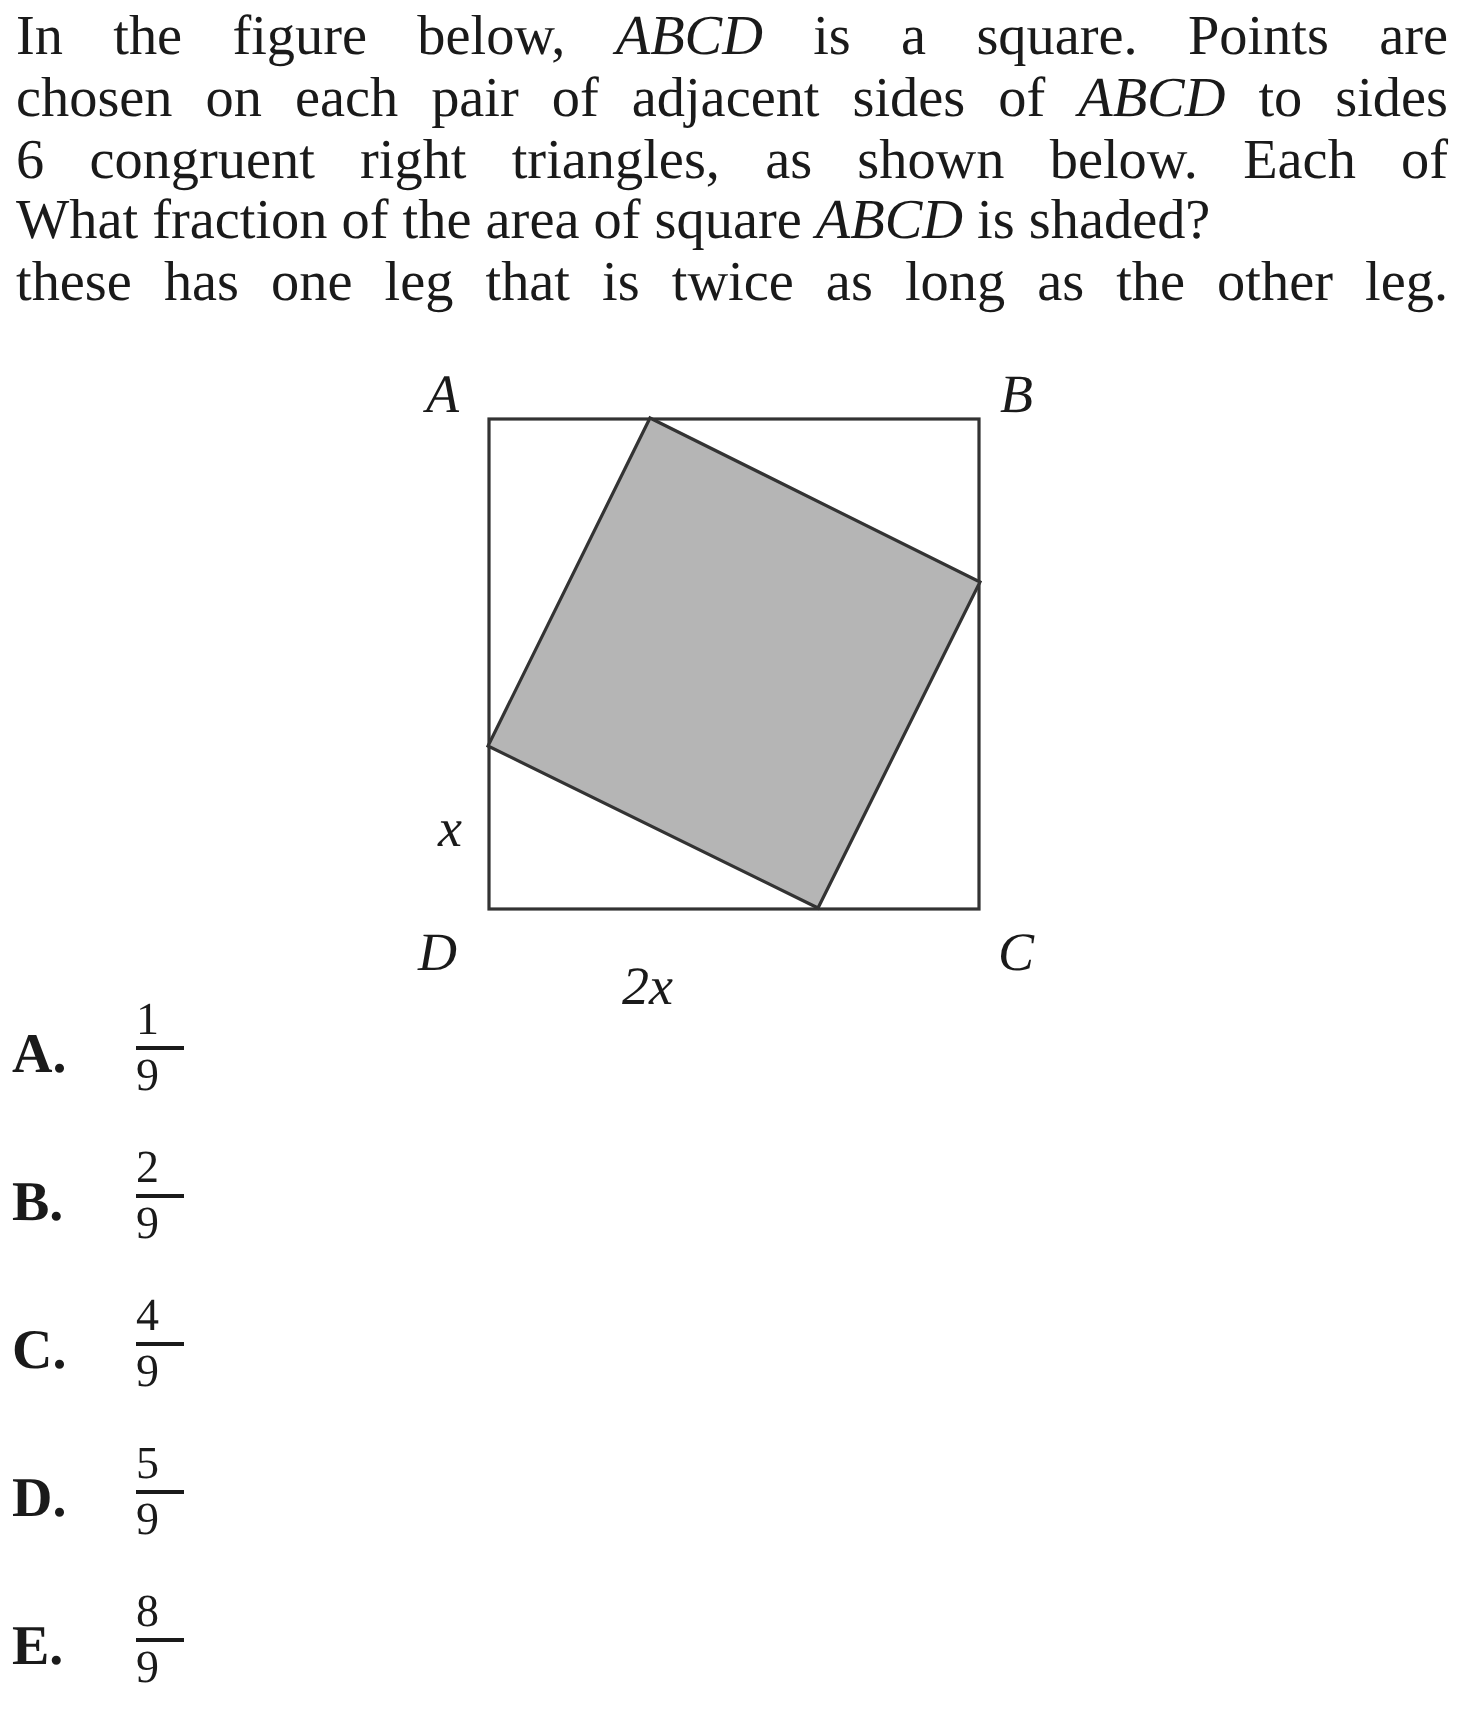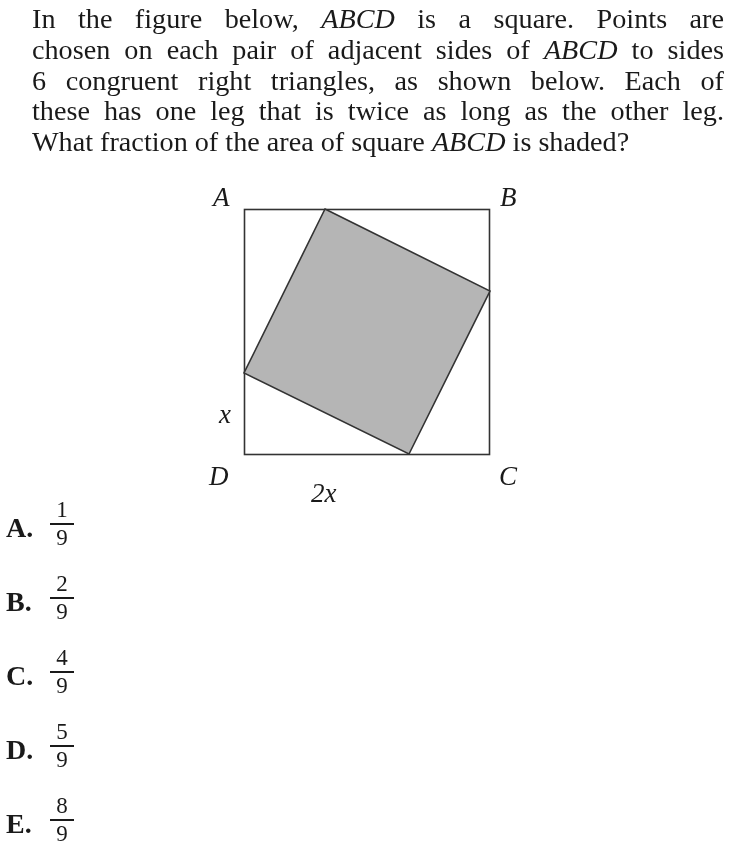--- a/index.html
+++ b/index.html
@@ -1,38 +1,38 @@
 <!DOCTYPE html>
 <html><head>
 <meta charset="utf-8">
 <style>
   html, body { margin:0; padding:0; background:#ffffff; }
   body { width:742px; height:858px; position:relative; overflow:hidden;
          font-family:"Liberation Serif", "DejaVu Serif", serif; color:#1a1a1a; }
   .question { position:absolute; left:8px; top:4px; width:716px;
               font-size:28.2px; line-height:30.8px; text-align:justify; }
-  .question .ln { display:block; text-align:justify; text-align-last:justify; white-space:nowrap;margin-left:24px; }
+  .question .ln { display:block; text-align:justify; text-align-last:justify; white-space:nowrap; }
   .question .ln.last { text-align-last:left; }
   .it { font-style:italic; }
   .figure { position:absolute; left:0; top:0; width:742px; height:500px; }
   .lbl { position:absolute; font-style:italic; font-size:27px; line-height:27px; }
   .choice { position:absolute; left:6px; width:120px; height:60px; }
   .choice .letter { position:absolute; left:0; top:14px; font-weight:bold; font-size:28px; }
-  .frac { position:absolute; left:44px; top:0; width:24px; text-align:center; font-size:23px; line-height:24px; }
+  .frac { position:absolute; left:62px; top:0; width:24px; text-align:left; font-size:23px; line-height:24px; }
   .frac .bar { display:block; height:2px; background:#1a1a1a; margin:1px 0; }
 </style>
 </head>
 <body>
 
 <div class="question">
   <span class="ln"><span>In the figure below, </span><span class="it">ABCD</span><span> is a square. Points are</span></span>
   <span class="ln"><span>chosen on each pair of adjacent sides of </span><span class="it">ABCD</span><span> to sides</span></span>
   <span class="ln"><span>6 congruent right triangles, as shown below. Each of</span></span>
+  <span class="ln last"><span>What fraction of the area of square </span><span class="it">ABCD</span><span> is shaded?</span></span>
   <span class="ln"><span>these has one leg that is twice as long as the other leg.</span></span>
-  <span class="ln last"><span>What fraction of the area of square </span><span class="it">ABCD</span><span> is shaded?</span></span>
 </div>
 
 <div class="figure">
   <svg width="742" height="500" style="position:absolute;left:0;top:0">
     <rect x="244.5" y="209.5" width="245" height="245" fill="none" stroke="#333333" stroke-width="1.6"></rect>
     <polygon points="325,209 490,291 409,454 244,373" fill="#b5b5b5" stroke="#333333" stroke-width="1.6"></polygon>
   </svg>
   <span class="lbl" style="left:213px;top:184px">A</span>
   <span class="lbl" style="left:500px;top:184px">B</span>
   <span class="lbl" style="left:499px;top:463px">C</span>

